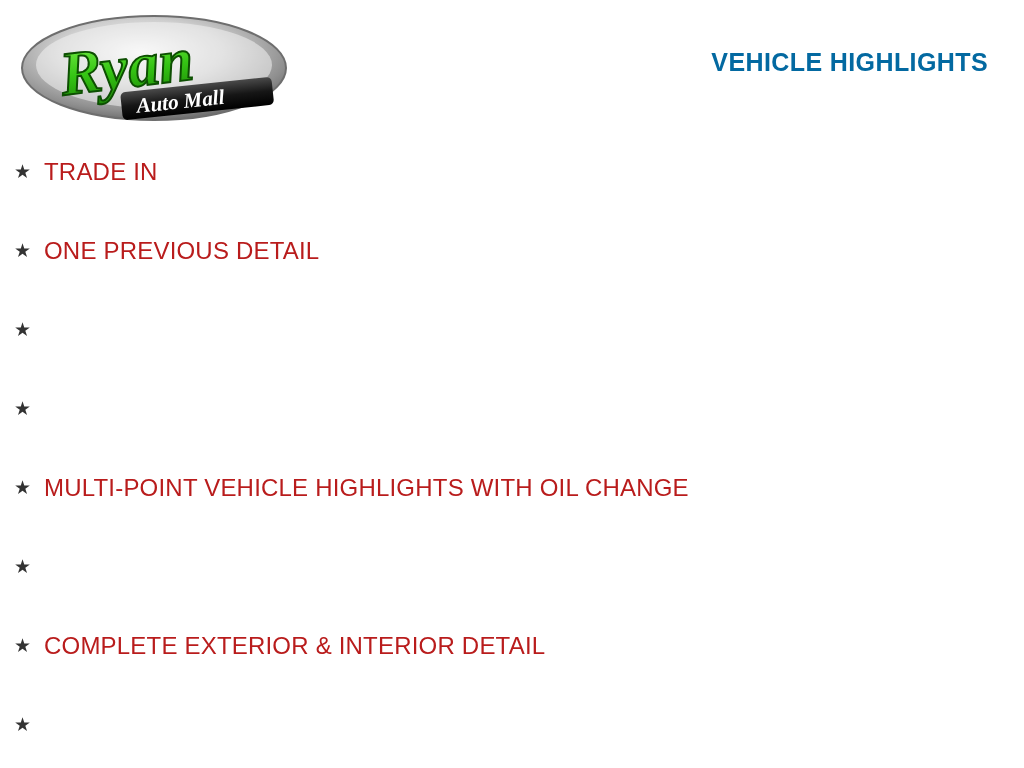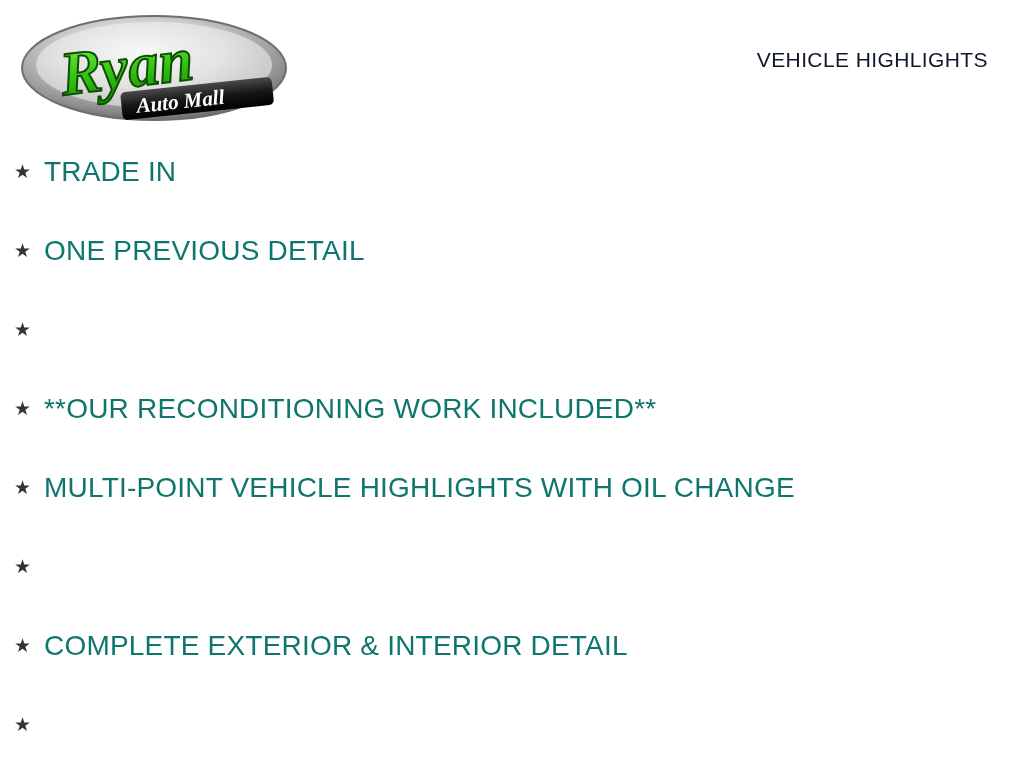--- a/index.html
+++ b/index.html
@@ -36,24 +36,24 @@
   }
 
   .logo svg {
     display: block;
   }
 
   .header-title {
     position: absolute;
     right: 36px;
     top: 48px;
-    font-size: 21px;
-    font-weight: normal;
+    font-size: 25px;
+    font-weight: bold;
     letter-spacing: 0.4px;
-    color: #0f172a;
+    color: #0369a1;
     white-space: nowrap;
   }
 
   
   .highlights {
     position: absolute;
     left: 0;
     top: 132px;
     width: 1024px;
   }
@@ -69,22 +69,22 @@
   .bullet {
     width: 30px;
     flex: 0 0 30px;
     font-size: 19px;
     line-height: 1;
     color: #333333;
     text-align: left;
   }
 
   .highlight-text {
-    font-size: 28px;
-    color: #0f766e;
+    font-size: 24px;
+    color: #b91c1c;
     letter-spacing: 0.2px;
     white-space: nowrap;
   }
 </style>
 </head>
 <body>
 
 <div class="page">
 
   <div class="header">
@@ -139,21 +139,20 @@
       <span class="bullet">★</span>
       <span class="highlight-text">ONE PREVIOUS DETAIL</span>
     </div>
 
     <div class="highlight-row">
       <span class="bullet">★</span>
     </div>
 
     <div class="highlight-row">
       <span class="bullet">★</span>
-      <span class="highlight-text">**OUR RECONDITIONING WORK INCLUDED**</span>
     </div>
 
     <div class="highlight-row">
       <span class="bullet">★</span>
       <span class="highlight-text">MULTI-POINT VEHICLE HIGHLIGHTS WITH OIL CHANGE</span>
     </div>
 
     <div class="highlight-row">
       <span class="bullet">★</span>
     </div>

